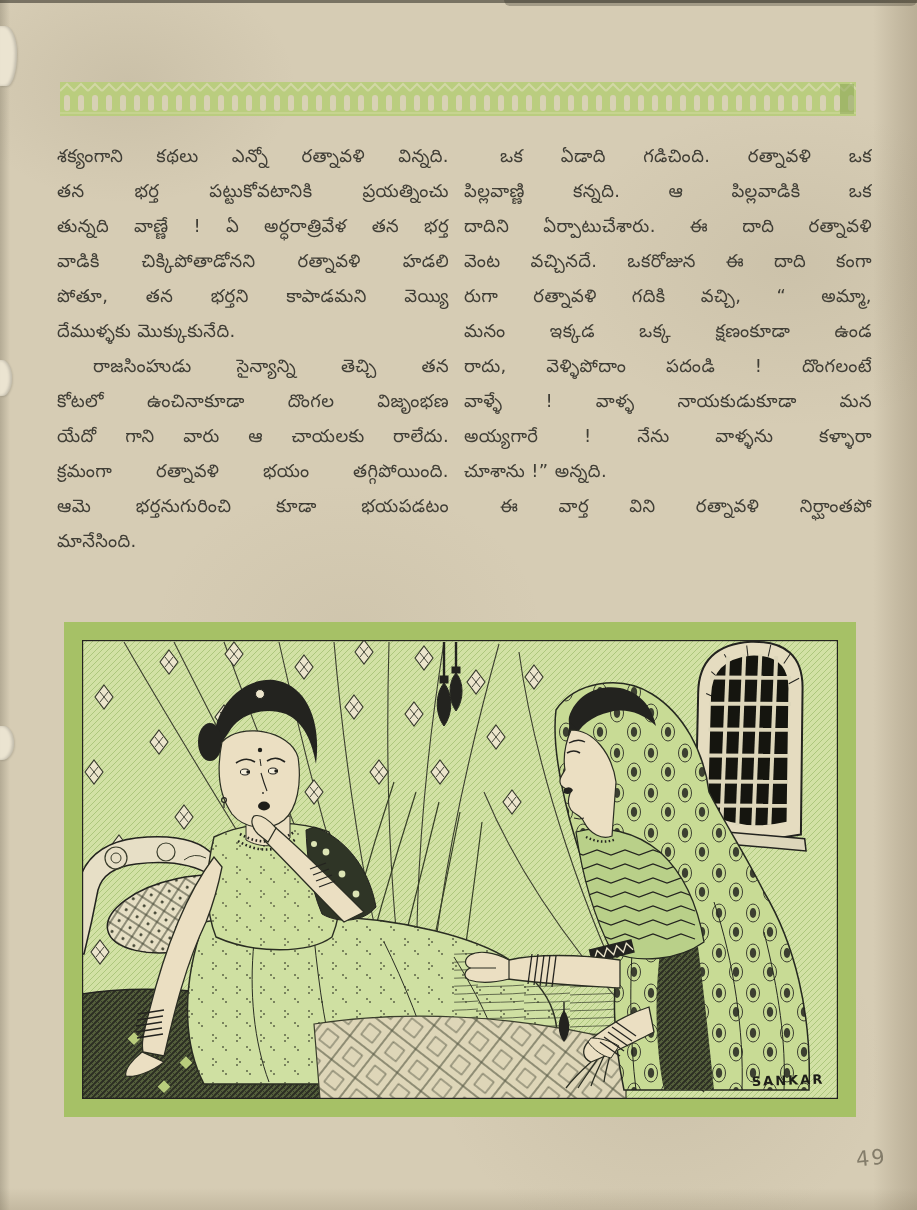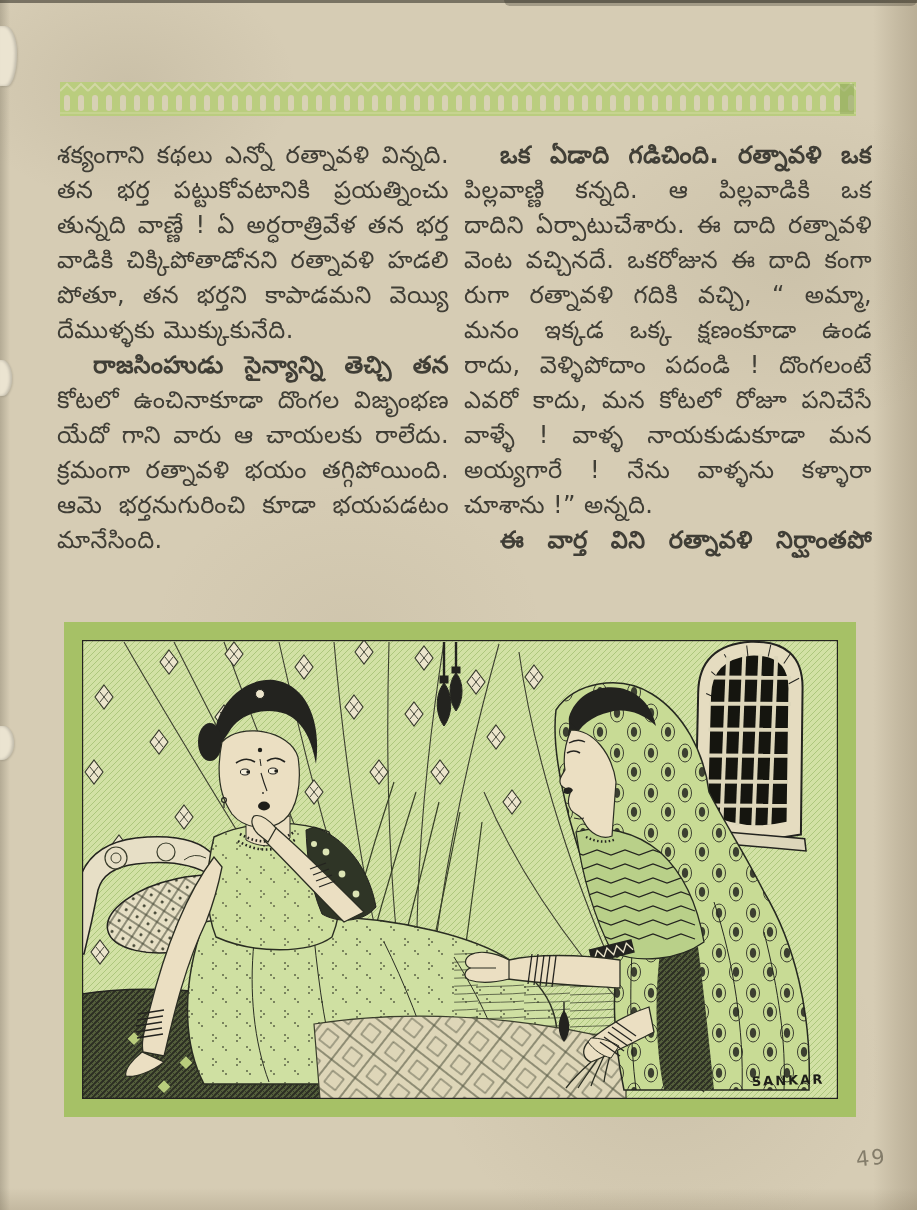--- a/index.html
+++ b/index.html
@@ -17,26 +17,26 @@
     background:linear-gradient(to right, rgba(0,0,0,0), rgba(110,95,70,.16) 55%, rgba(110,95,70,.27));}
   .edge-left{position:absolute;left:0;top:0;width:10px;height:100%;
     background:linear-gradient(to right, rgba(60,55,40,.22), rgba(0,0,0,0));}
   .edge-bottom{position:absolute;left:0;bottom:0;width:100%;height:22px;
     background:linear-gradient(to bottom, rgba(0,0,0,0), rgba(110,95,70,.18));}
   .tear{position:absolute;left:0;background:#ebe4d1;box-shadow:inset -2px 0 3px rgba(0,0,0,.18), 1px 1px 2px rgba(0,0,0,.12);}
   .tear1{top:26px;width:17px;height:60px;border-radius:0 70% 60% 0/0 45% 55% 0;}
   .tear2{top:360px;width:12px;height:36px;border-radius:0 80% 80% 0/0 50% 50% 0;}
   .tear3{top:726px;width:14px;height:34px;border-radius:0 75% 85% 0/0 50% 50% 0;}
   .band{position:absolute;left:60px;top:82px;}
-  .col{position:absolute;top:138px;color:#403e36;font-size:24px;}
+  .col{position:absolute;top:138px;color:#403e36;font-size:18px;}
   .col-left{left:57px;width:392px;}
   .col-right{left:464px;width:408px;}
   .tl{height:35px;line-height:35px;white-space:nowrap;overflow:hidden;
       text-align:justify;text-align-last:justify;letter-spacing:.4px;}
-  .tl.indent{text-indent:36px;font-weight:bold;}
+  .tl.indent{text-indent:36px;}
   .tl.end{text-align-last:left;}
   .art{position:absolute;left:64px;top:622px;}
   .pageno{position:absolute;left:856px;top:1146px;font-size:21px;color:rgba(118,111,93,.85);
       transform:rotate(-6deg);letter-spacing:2px;}
 </style>
 </head>
 <body>
 
 <div class="page">
   <div class="edge-top"></div>
@@ -76,21 +76,20 @@
       <div class="tl end">మానేసింది.</div>
     </div>
   <div class="col col-right">
       <div class="tl indent">ఒక ఏడాది గడిచింది. రత్నావళి ఒక</div>
       <div class="tl">పిల్లవాణ్ణి కన్నది. ఆ పిల్లవాడికి ఒక</div>
       <div class="tl">దాదిని ఏర్పాటుచేశారు. ఈ దాది రత్నావళి</div>
       <div class="tl">వెంట వచ్చినదే. ఒకరోజున ఈ దాది కంగా</div>
       <div class="tl">రుగా రత్నావళి గదికి వచ్చి, “ అమ్మా,</div>
       <div class="tl">మనం ఇక్కడ ఒక్క క్షణంకూడా ఉండ</div>
       <div class="tl">రాదు, వెళ్ళిపోదాం పదండి ! దొంగలంటే</div>
-      <div class="tl">ఎవరో కాదు, మన కోటలో రోజూ పనిచేసే</div>
       <div class="tl">వాళ్ళే ! వాళ్ళ నాయకుడుకూడా మన</div>
       <div class="tl">అయ్యగారే ! నేను వాళ్ళను కళ్ళారా</div>
       <div class="tl end">చూశాను !” అన్నది.</div>
       <div class="tl indent">ఈ వార్త విని రత్నావళి నిర్ఘాంతపో</div>
     </div>
 
   <svg class="art" width="792" height="495" viewBox="0 0 792 495">
     <defs>
       <pattern id="hatch" width="6" height="6" patternUnits="userSpaceOnUse">
         <path d="M-1,7 L7,-1" stroke="#a9c478" stroke-width="0.9"></path>

